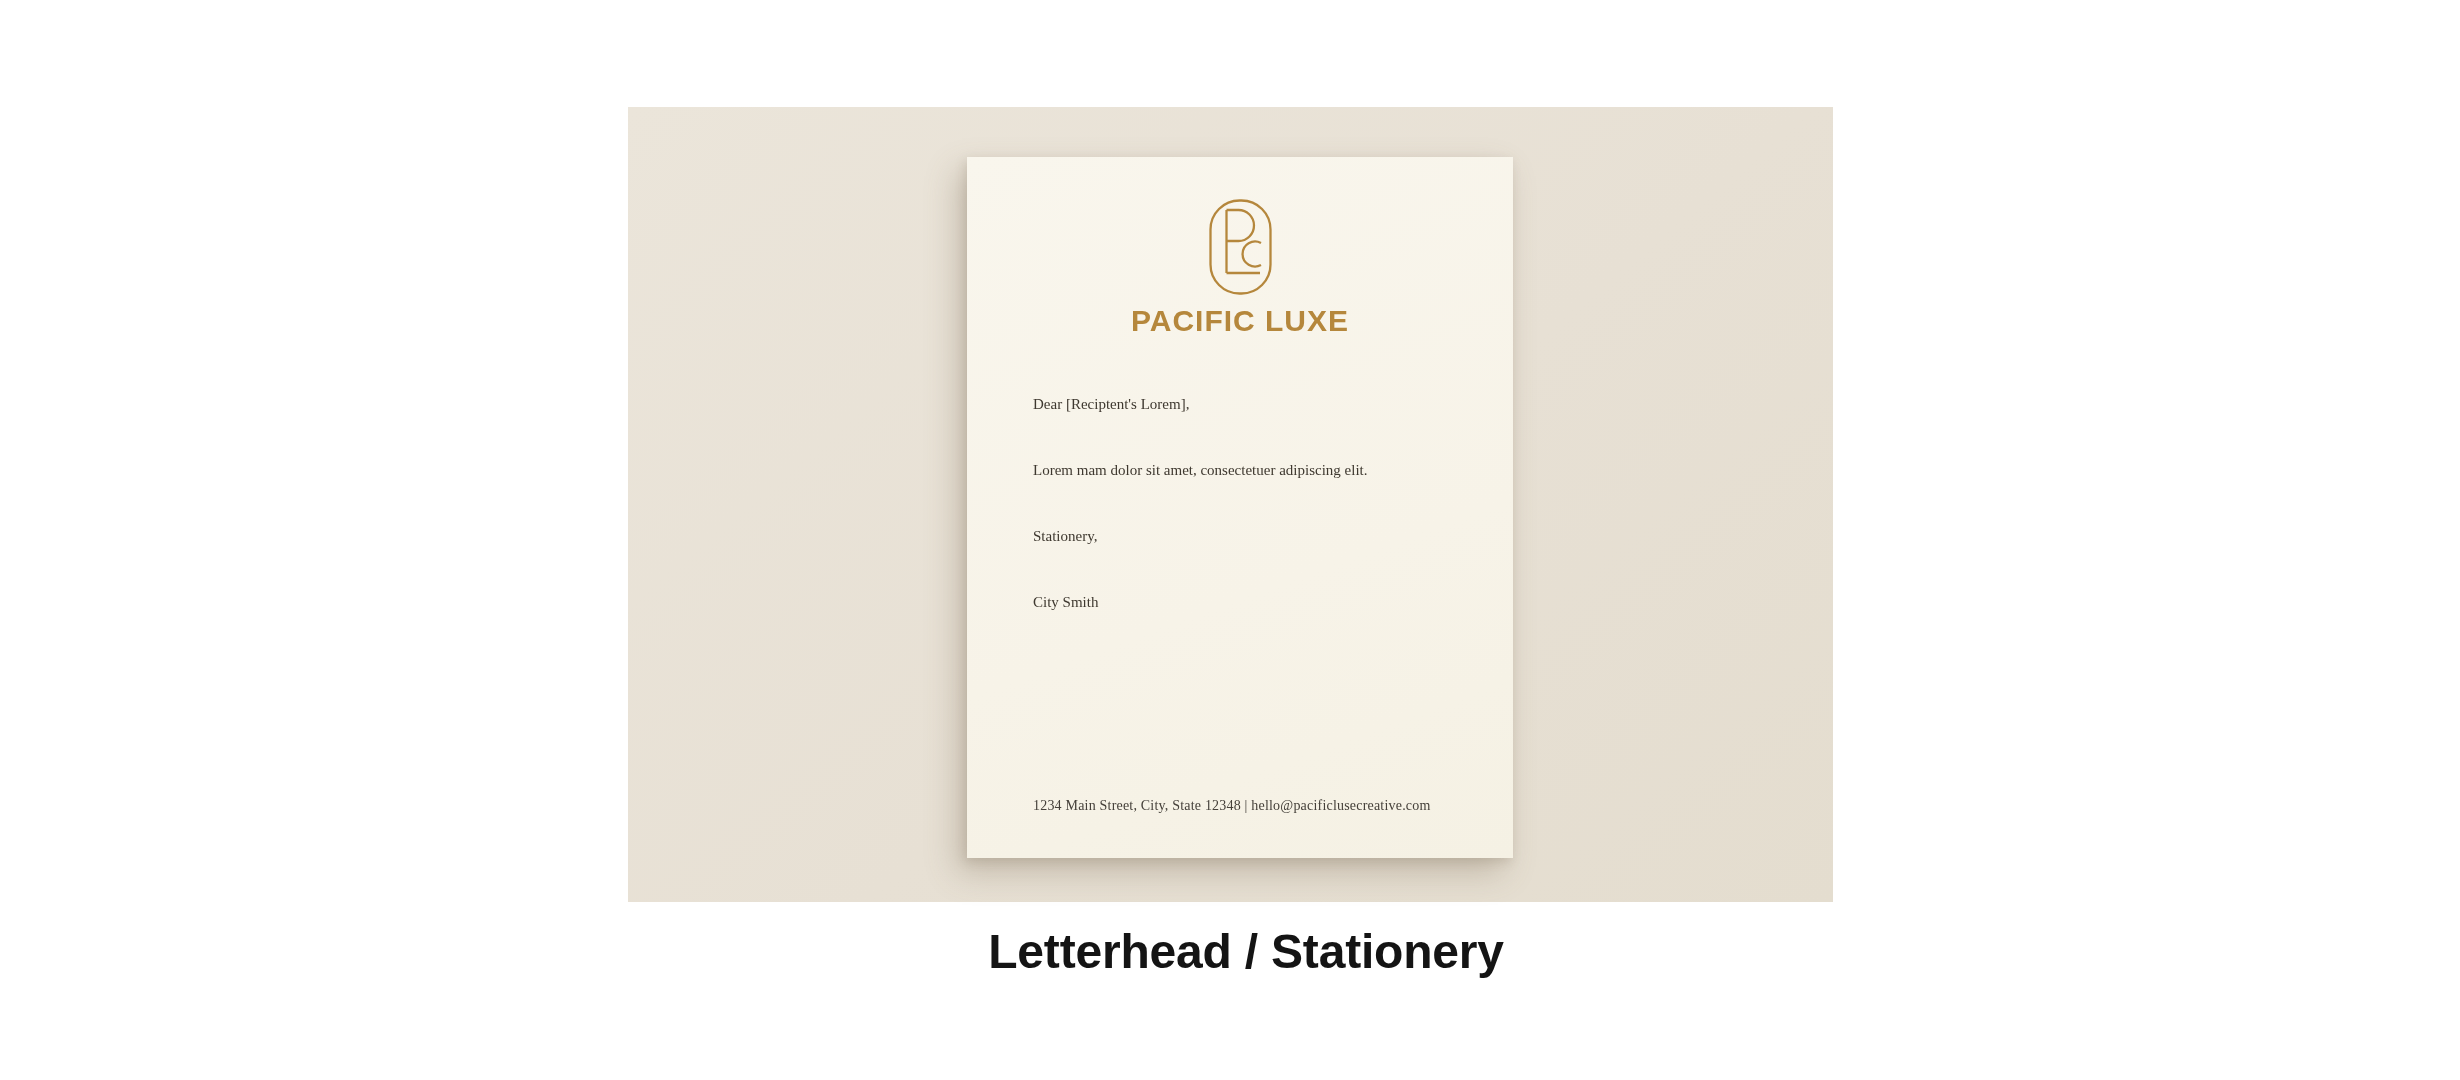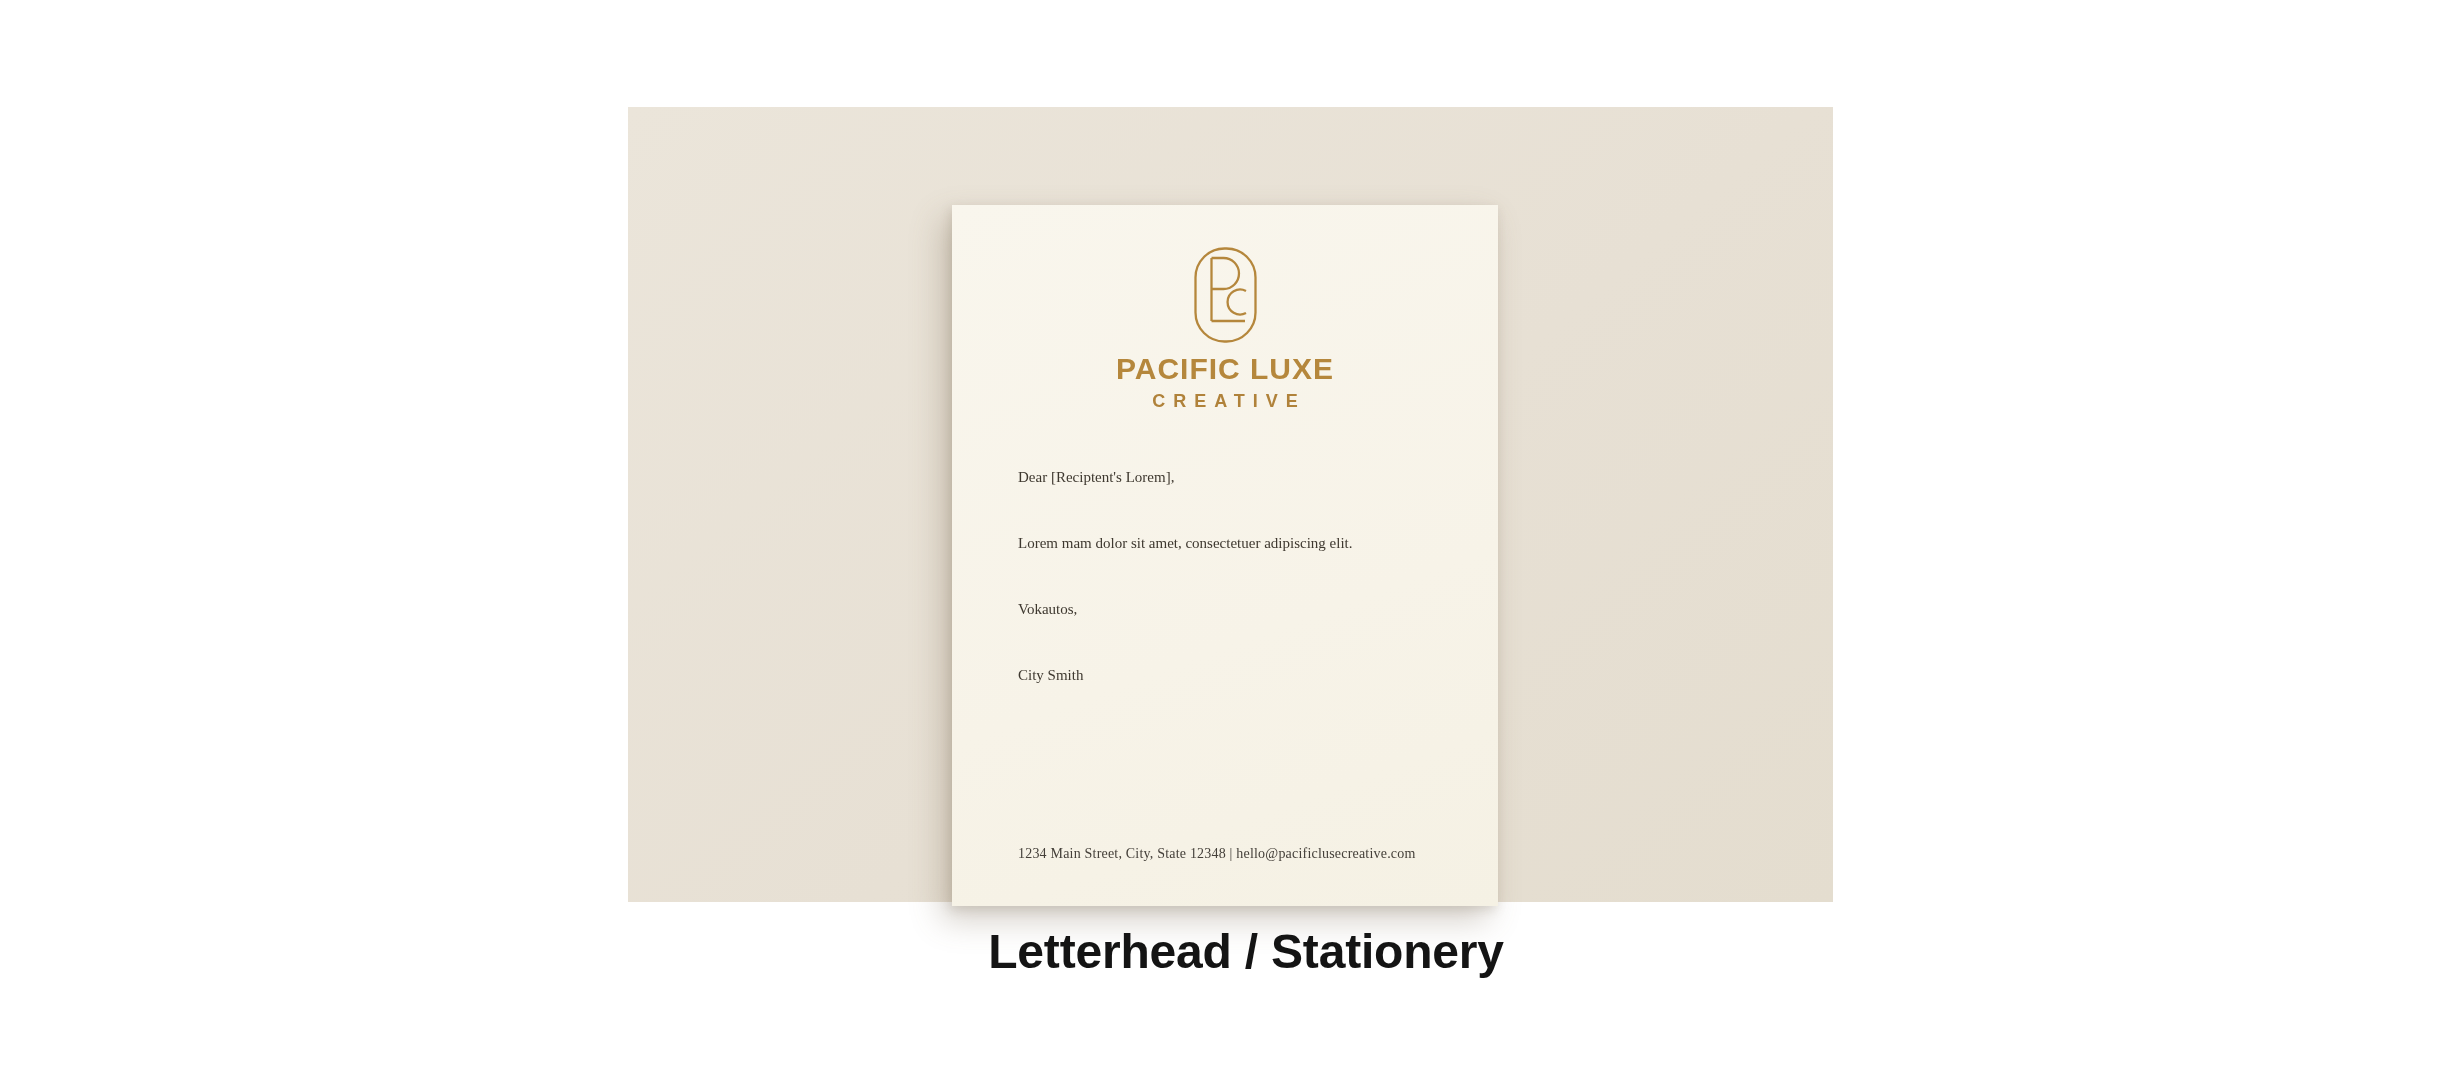--- a/index.html
+++ b/index.html
@@ -18,28 +18,27 @@
   .backdrop {
     position: absolute;
     left: 628px;
     top: 107px;
     width: 1205px;
     height: 795px;
     background: linear-gradient(140deg, #ebe5da 0%, #e7e0d4 55%, #e4ddcf 100%);
   }
   .paper {
     position: absolute;
-    left: 324px;
+    left: 339px;
     top: 50px;
     width: 546px;
     height: 701px;
     background: linear-gradient(160deg, #f9f6ed 0%, #f7f3e8 60%, #f5f1e4 100%);
     box-shadow: -10px 14px 30px rgba(115, 100, 75, 0.30),
                 -2px 4px 10px rgba(115, 100, 75, 0.18);
-    margin-top: 48px;
   }
   .logo-block {
     text-align: center;
     padding-top: 42px;
   }
   .monogram {
     display: block;
     margin: 0 auto;
     width: 63px;
     height: 96px;
@@ -107,27 +106,26 @@
 
       <div class="logo-block">
         <svg class="monogram" viewBox="0 0 63 96" fill="none" stroke="#b5873c" stroke-width="2.3" stroke-linecap="butt">
           <rect x="1.5" y="1.5" width="60" height="93" rx="29"></rect>
           <path d="M17.5 11 V74"></path>
           <path d="M17.5 11 H29.5 A15.5 15.5 0 0 1 29.5 42 H17.5"></path>
           <path d="M17.5 74 H51"></path>
           <path d="M52 44 A12.5 12.5 0 1 0 52 66"></path>
         </svg>
         <div class="brand-name">PACIFIC LUXE</div>
-        <div class="brand-sub">CREATIVE</div>
       </div>
 
       <div class="letter">
         <p>Dear [Reciptent's Lorem],</p>
         <p>Lorem mam dolor sit amet, consectetuer adipiscing elit.</p>
-        <p>Vokautos,</p>
+        <p>Stationery,</p>
         <p>City Smith</p>
       </div>
 
       <div class="paper-footer">1234 Main Street, City, State 12348  |  hello@pacificlusecreative.com</div>
 
     </div>
   </div>
 
   <div class="caption">Letterhead / Stationery</div>
 

